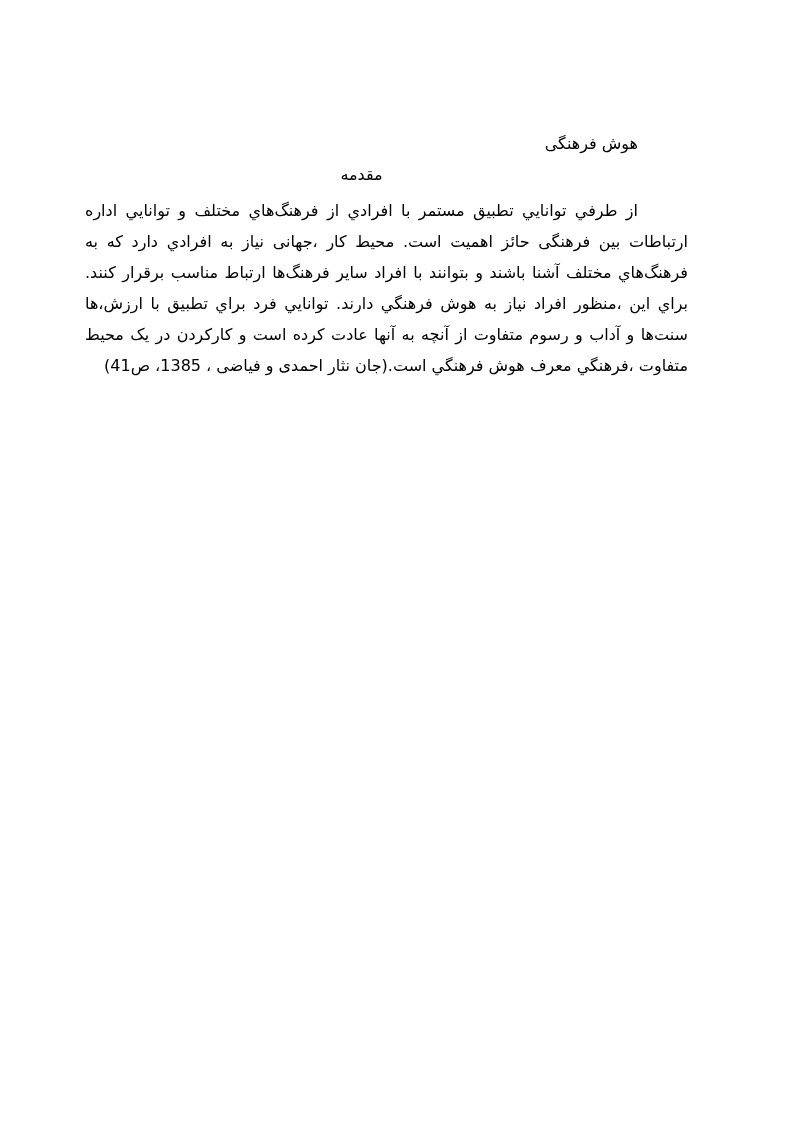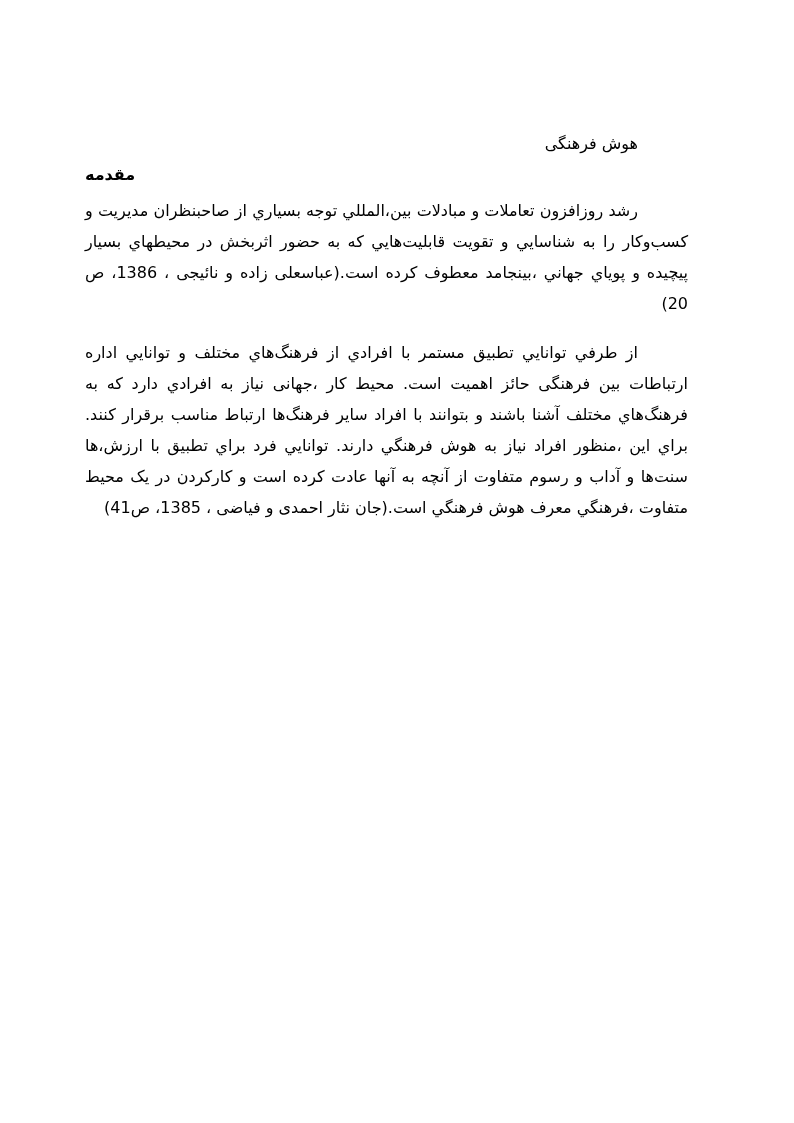--- a/index.html
+++ b/index.html
@@ -28,22 +28,22 @@
     text-align: justify;
   }
   .doc-title {
     padding-right: 50px;
     text-align: right;
     line-height: 31px;
     margin: 0;
   }
   .doc-heading {
     padding-right: 50px;
-    text-align: left;
-    font-weight: bold;
+    text-align: center;
+    font-weight: normal;
     line-height: 31px;
     margin: 0 0 5px 0;
   }
   .para {
     margin: 0 0 18px 0;
     text-indent: 50px;
     text-align: justify;
   }
   .para.last {
     margin-top: 32px;
@@ -59,17 +59,16 @@
     direction: ltr;
   }
 </style>
 </head>
 <body>
 
 <div class="page">
   <div class="content">
     <div class="doc-title">هوش فرهنگی</div>
     <div class="doc-heading">مقدمه</div>
-    <p class="para">رشد روزافزون تعاملات و مبادلات بین،المللي توجه بسیاري از صاحبنظران مدیریت و کسب‌وکار را به شناسایي و تقویت قابلیت‌هایي که به حضور اثربخش در محیطهاي بسیار پیچیده و پویاي جهاني ،بینجامد معطوف کرده است.(عباسعلی زاده و نائیجی ، 1386، ص 20)</p>
     <p class="para">از طرفي توانایي تطبیق مستمر با افرادي از فرهنگ‌هاي مختلف و توانایي اداره ارتباطات بین فرهنگی حائز اهمیت است. محیط کار ،جهانی نیاز به افرادي دارد که به فرهنگ‌هاي مختلف آشنا باشند و بتوانند با افراد سایر فرهنگ‌ها ارتباط مناسب برقرار کنند. براي این ،منظور افراد نیاز به هوش فرهنگي دارند. توانایي فرد براي تطبیق با ارزش،ها سنت‌ها و آداب و رسوم متفاوت از آنچه به آنها عادت کرده است و کارکردن در یک محیط متفاوت ،فرهنگي معرف هوش فرهنگي است.(جان نثار احمدی و فیاضی ، 1385، ص41)</p>
   </div>
   <div class="page-number">1</div>
 </div>
 
 </body></html>

